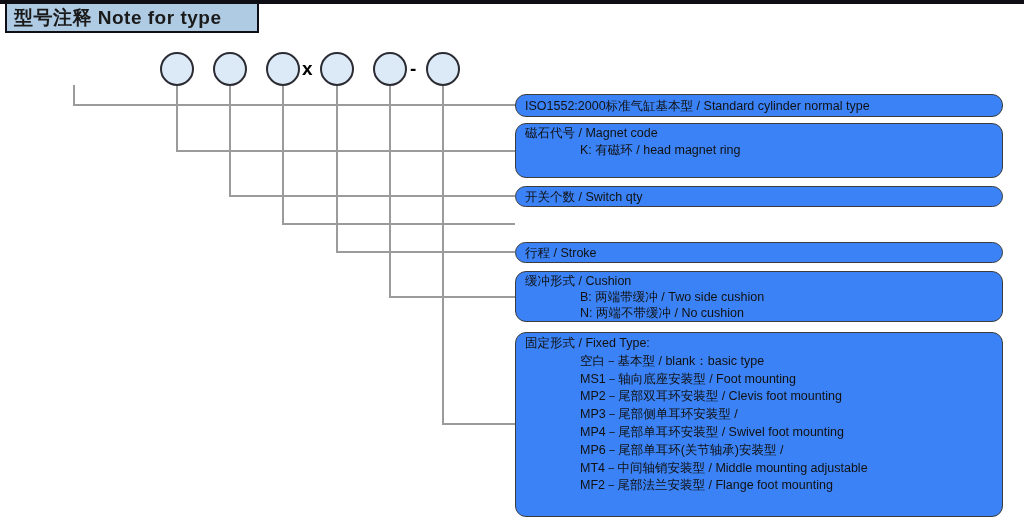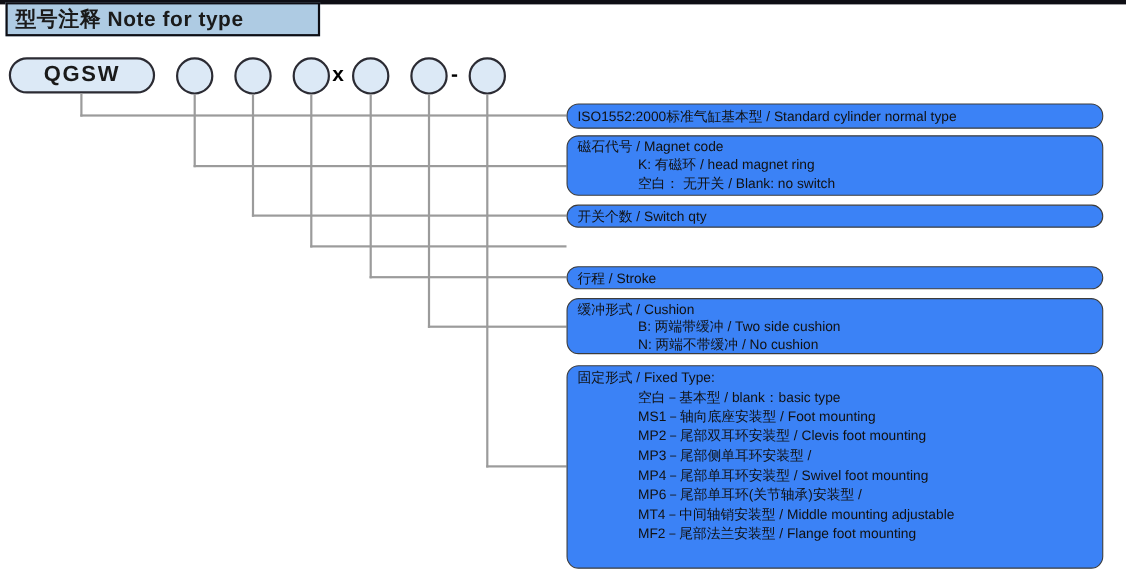--- a/index.html
+++ b/index.html
@@ -2,21 +2,21 @@
 <html><head>
 <meta charset="utf-8">
 <style>
   html,body{margin:0;padding:0;background:#ffffff;}
   .canvas{
     position:relative;width:1024px;height:529px;background:#ffffff;overflow:hidden;
     font-family:"Liberation Sans","DejaVu Sans",sans-serif;color:#1a1a1a;
   }
   .topbar{position:absolute;left:0;top:0;width:1024px;height:4px;background:#0e0e14;}
   .title-box{
-    position:absolute;left:5px;top:2px;width:286px;height:31px;box-sizing:border-box;
+    position:absolute;left:5px;top:2px;width:254px;height:31px;box-sizing:border-box;
     background:#aecbe3;border:2px solid #0e0e14;
     display:flex;align-items:center;padding-left:7px;
     font-size:19px;font-weight:600;letter-spacing:0.5px;white-space:nowrap;
   }
   .pill{
     position:absolute;left:8px;top:52px;width:133px;height:33px;box-sizing:border-box;
     background:#dce9f6;border:2px solid #2b2b33;border-radius:17px;
     display:flex;align-items:center;justify-content:center;
     font-size:20px;font-weight:bold;letter-spacing:1.5px;
   }
@@ -61,21 +61,20 @@
 </style>
 </head>
 <body>
 
 <div class="canvas">
 
   <div class="topbar"></div>
 
   <div class="title-box">型号注释 Note for type</div>
 
-  <div class="pill">QGSW</div>
   <div class="circle c1"></div>
   <div class="circle c2"></div>
   <div class="circle c3"></div>
   <div class="sep sep-x">x</div>
   <div class="circle c4"></div>
   <div class="circle c5"></div>
   <div class="sep sep-dash">-</div>
   <div class="circle c6"></div>
 
   <div class="vline v1"></div>
@@ -93,21 +92,20 @@
   <div class="vline v7"></div>
   <div class="hline h7"></div>
 
   <div class="sbox one b1">
     <div class="bline">ISO1552:2000标准气缸基本型 / Standard cylinder normal type</div>
   </div>
 
   <div class="sbox b2">
     <div class="bline">磁石代号 / Magnet code</div>
     <div class="bline indent">K: 有磁环 / head magnet ring</div>
-    <div class="bline indent">空白： 无开关 / Blank: no switch</div>
   </div>
 
   <div class="sbox one b3">
     <div class="bline">开关个数 / Switch qty</div>
   </div>
 
 
   <div class="sbox one b5">
     <div class="bline">行程 / Stroke</div>
   </div>

